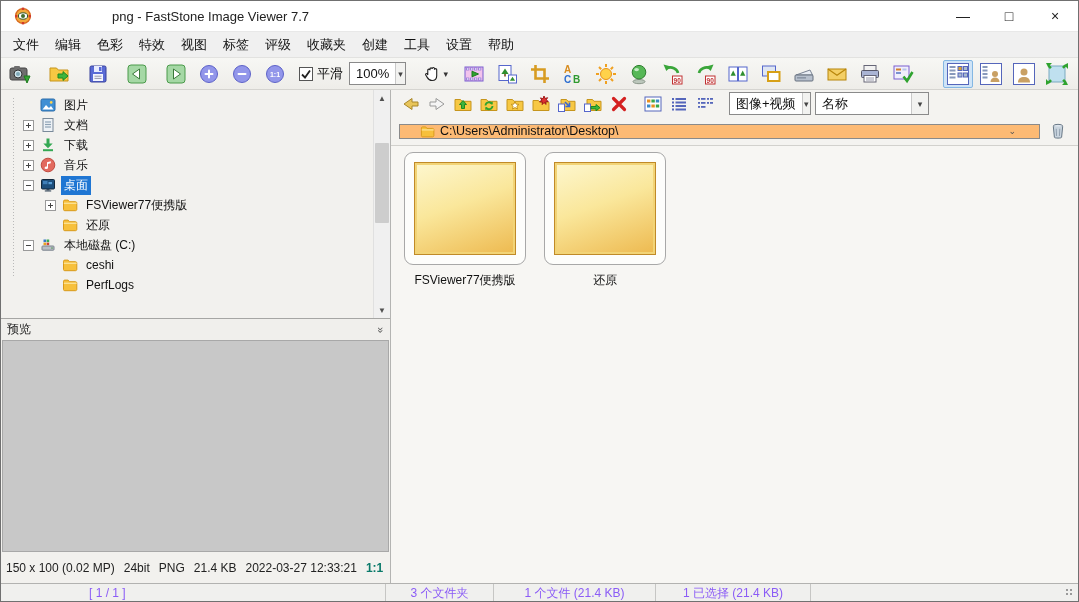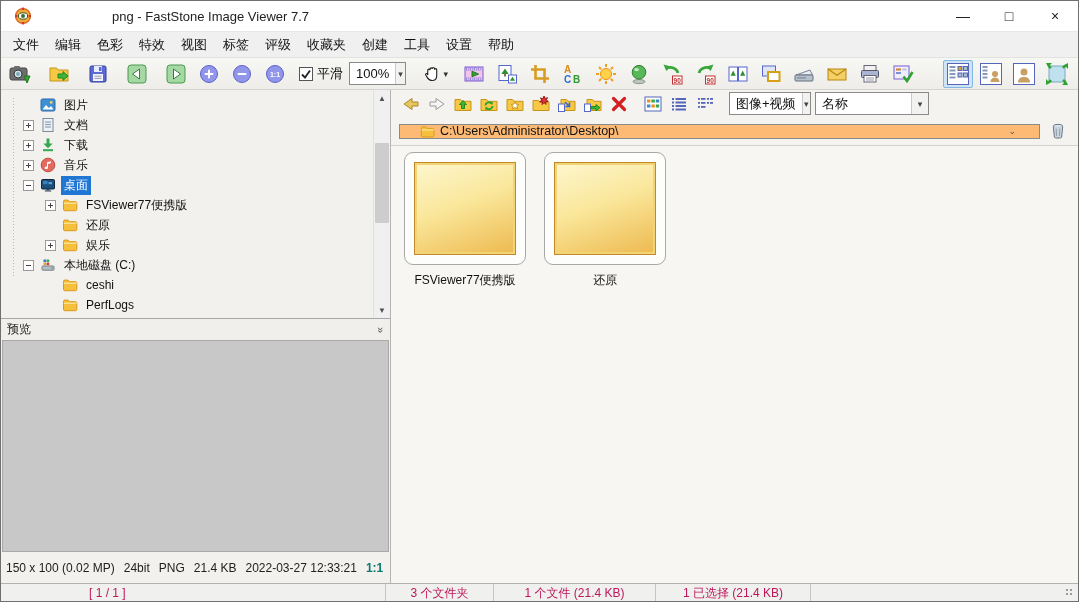--- a/index.html
+++ b/index.html
@@ -93,21 +93,21 @@
 
   
   .content { flex:1; background:#f7f6f3; border-top:1px solid #d2d1cd; padding:6px 0 0 13px; }
   .thumb-item { display:inline-block; vertical-align:top; margin-right:15px; text-align:center; }
   .thumb-card { width:122px; height:113px; border:1px solid #a8a8a8; border-radius:9px; background:#fdfdfb; padding:9px; }
   .thumb-folder { width:102px; height:93px; border:1px solid #c08a28; box-shadow:inset 0 0 0 2px #f2d477;
       background:linear-gradient(160deg,#fdf7cf 0%, #fae79b 45%, #edb94f 100%); }
   .thumb-label { margin-top:7px; font-size:12px; color:#111; }
 
   
-  .statusbar { height:19px; border-top:1px solid #b2b2b0; background:#f0f0ee; display:flex; align-items:center; font-size:12px; color:#be185d; }
+  .statusbar { height:19px; border-top:1px solid #b2b2b0; background:#f0f0ee; display:flex; align-items:center; font-size:12px; color:#8b5cf6; }
   .sb-seg { height:100%; display:flex; align-items:center; justify-content:center; border-right:1px solid #c6c6c4; white-space:nowrap; }
   .sb-page { width:385px; justify-content:flex-start; padding-left:88px; }
   .sb-folders { width:108px; }
   .sb-files { width:162px; }
   .sb-selected { width:155px;text-align:right; }
   .sb-rest { flex:1; border-right:none; justify-content:flex-end; padding-right:3px; }
   .grip { width:10px; height:10px;
      background:radial-gradient(circle at 2px 2px, #9a9a9a 1px, transparent 1.2px),
                 radial-gradient(circle at 6px 6px, #9a9a9a 1px, transparent 1.2px),
                 radial-gradient(circle at 2px 6px, #9a9a9a 1px, transparent 1.2px),
@@ -480,30 +480,20 @@
           <div class="tree-row lvl2">
             <span class="exp-spacer"></span>
             <span class="tree-ic">
                 <svg viewBox="0 0 16 16">
                   <path d="M1.5 4.3 c0-.7.5-1.2 1.2-1.2 h3.4 l1.3 1.6 h6.1 c.7 0 1.3.5 1.3 1.2 v6.6 c0 .7-.6 1.2-1.3 1.2 H2.7 c-.7 0-1.2-.5-1.2-1.2z" fill="#f7c03c" stroke="#d89a1c"></path>
                   <path d="M1.8 6.3 h12.8" stroke="#fbe091" stroke-width="1.4"></path>
                 </svg>
               </span>
             <span class="tree-label">还原</span>
           </div>
-          <div class="tree-row lvl2">
-            <span class="exp plus"></span>
-            <span class="tree-ic">
-                <svg viewBox="0 0 16 16">
-                  <path d="M1.5 4.3 c0-.7.5-1.2 1.2-1.2 h3.4 l1.3 1.6 h6.1 c.7 0 1.3.5 1.3 1.2 v6.6 c0 .7-.6 1.2-1.3 1.2 H2.7 c-.7 0-1.2-.5-1.2-1.2z" fill="#f7c03c" stroke="#d89a1c"></path>
-                  <path d="M1.8 6.3 h12.8" stroke="#fbe091" stroke-width="1.4"></path>
-                </svg>
-              </span>
-            <span class="tree-label">娱乐</span>
-          </div>
           <div class="tree-row lvl1">
             <span class="exp minus"></span>
             <span class="tree-ic">
                 <svg viewBox="0 0 16 16">
                   <g>
                     <rect x="3.5" y="2.5" width="2.6" height="2.6" fill="#3a78c8"></rect>
                     <rect x="6.6" y="2.5" width="2.6" height="2.6" fill="#3aa853"></rect>
                     <rect x="3.5" y="5.6" width="2.6" height="2.6" fill="#e8a020"></rect>
                     <rect x="6.6" y="5.6" width="2.6" height="2.6" fill="#cc4433"></rect>
                   </g>

